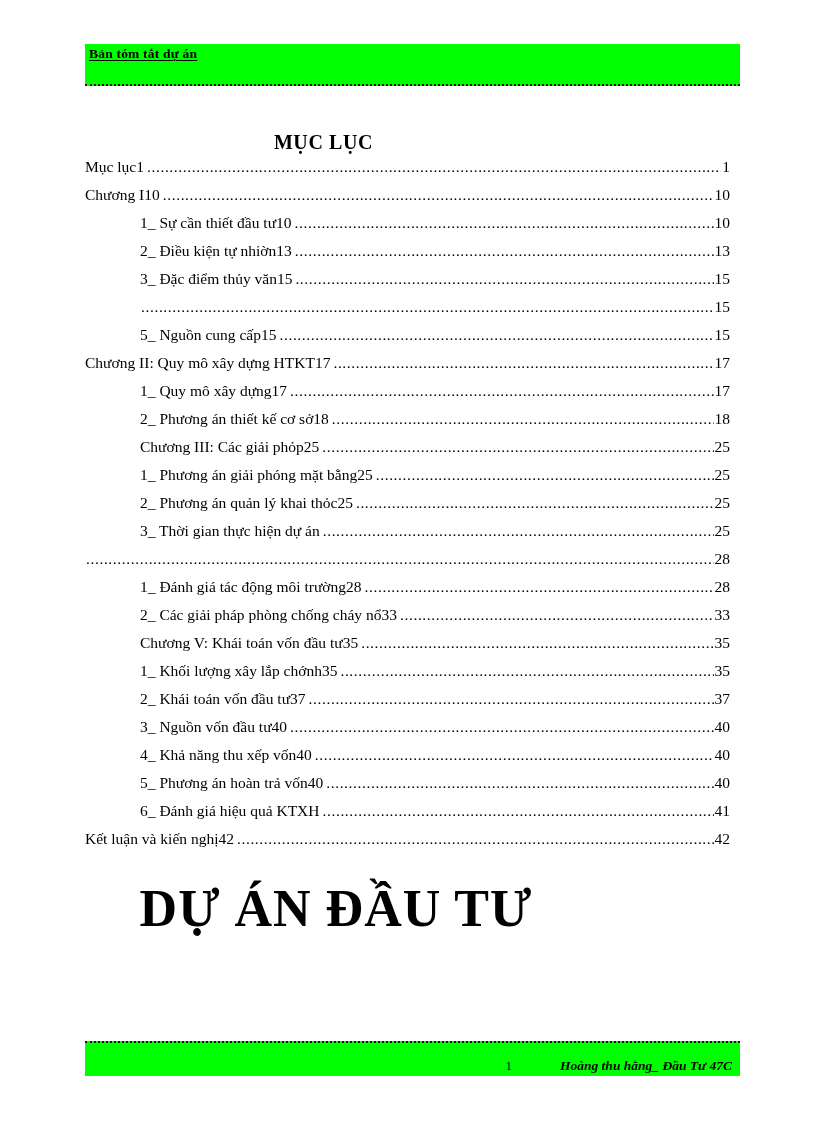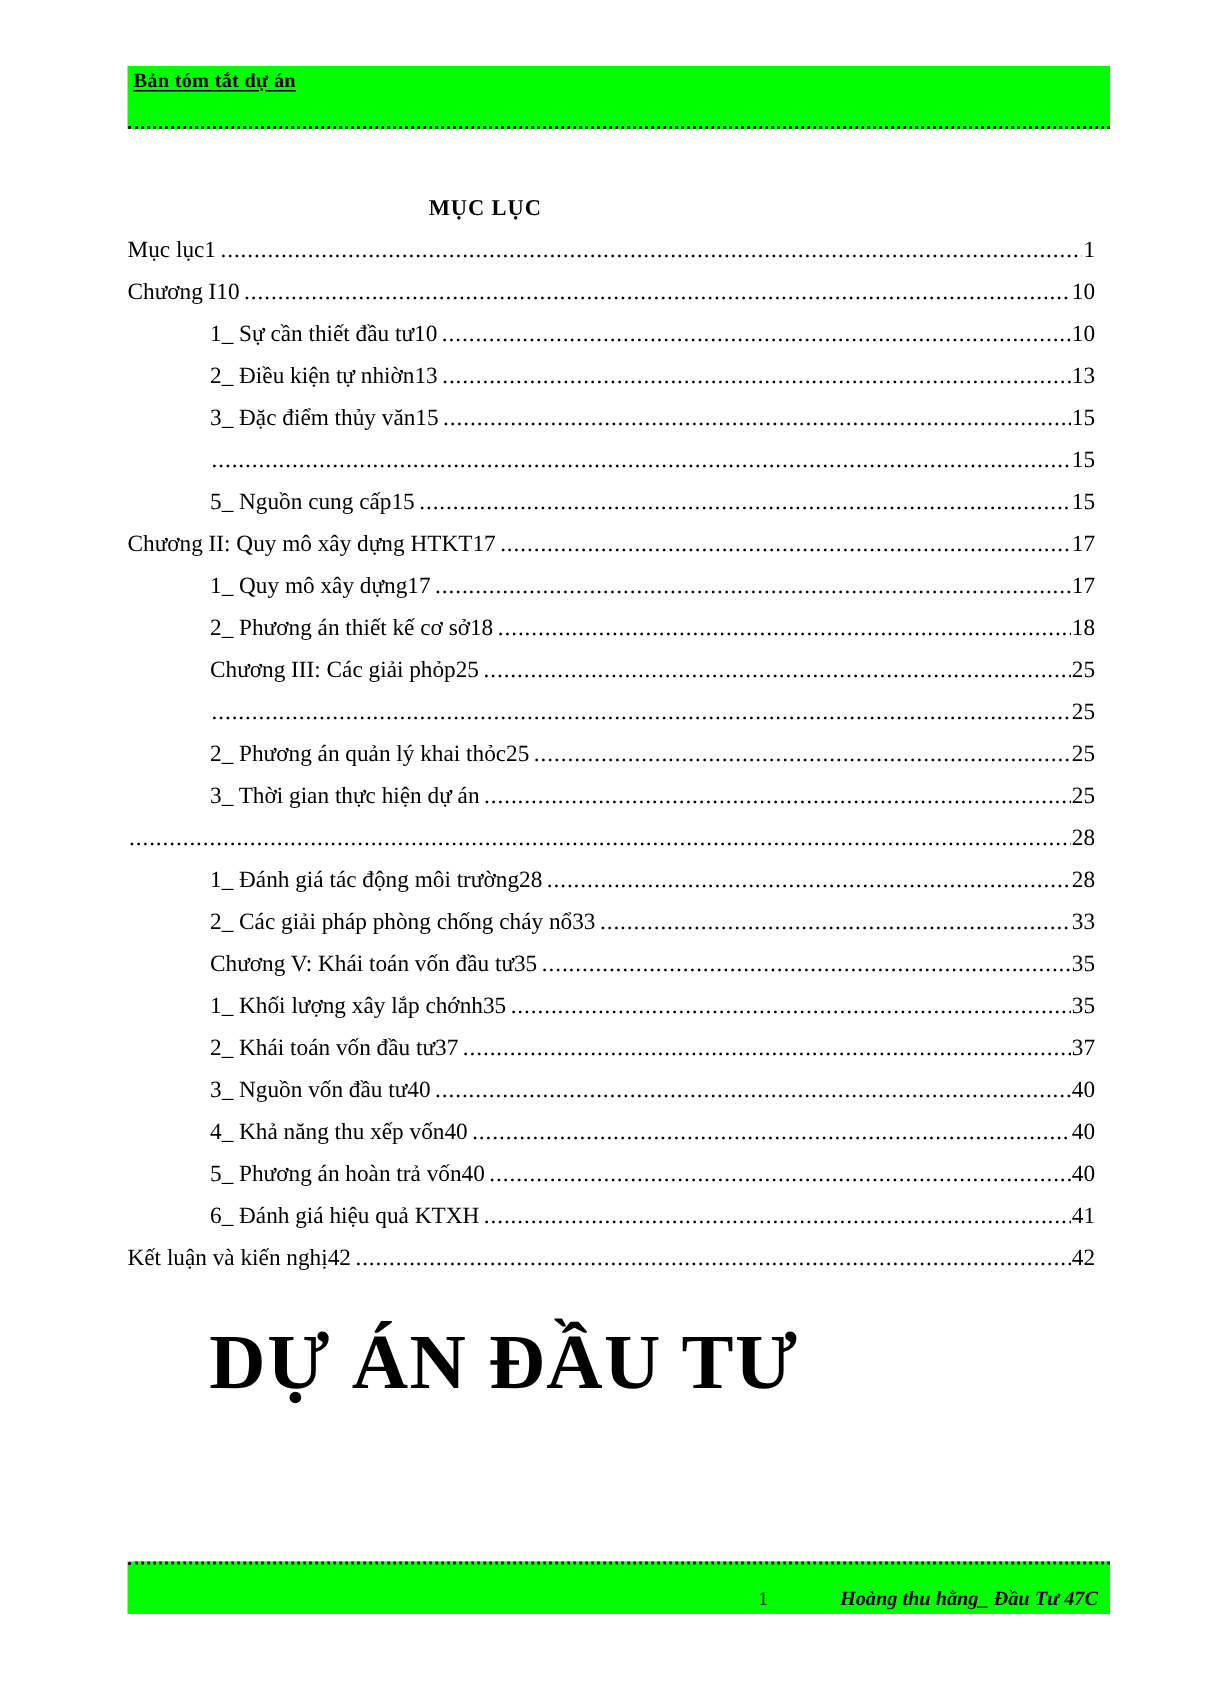--- a/index.html
+++ b/index.html
@@ -47,21 +47,21 @@
     white-space: nowrap;
   }
 
   
   .toc-title {
     position: absolute;
     left: 0;
     top: 131px;
     width: 647px;
     text-align: center;
-    font-size: 15px;
+    font-size: 20px;
     font-weight: bold;
     letter-spacing: 0.6px;
   }
 
   .toc {
     position: absolute;
     left: 85px;
     top: 158px;
     width: 645px;
   }
@@ -201,20 +201,21 @@
         <span class="toc-label">2_ Phương án thiết kế cơ sở18</span>
         <span class="toc-dots">......................................................................................................................................................................</span>
         <span class="toc-page">18</span>
       </div>
       <div class="toc-row level-2">
         <span class="toc-label">Chương III:  Các giải  phỏp25</span>
         <span class="toc-dots">......................................................................................................................................................................</span>
         <span class="toc-page">25</span>
       </div>
       <div class="toc-row level-2">
+        <span class="toc-label">1_ Phương án giải  phóng mặt bằng25</span>
         <span class="toc-dots">......................................................................................................................................................................</span>
         <span class="toc-page">25</span>
       </div>
       <div class="toc-row level-2">
         <span class="toc-label">2_ Phương án quản lý khai  thỏc25</span>
         <span class="toc-dots">......................................................................................................................................................................</span>
         <span class="toc-page">25</span>
       </div>
       <div class="toc-row level-2">
         <span class="toc-label">3_ Thời gian thực hiện  dự án</span>

